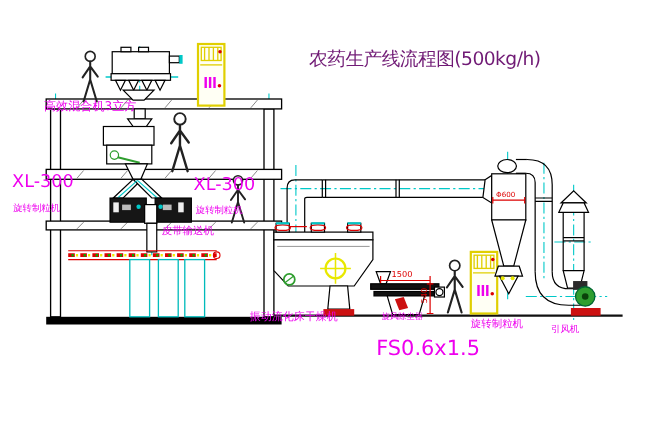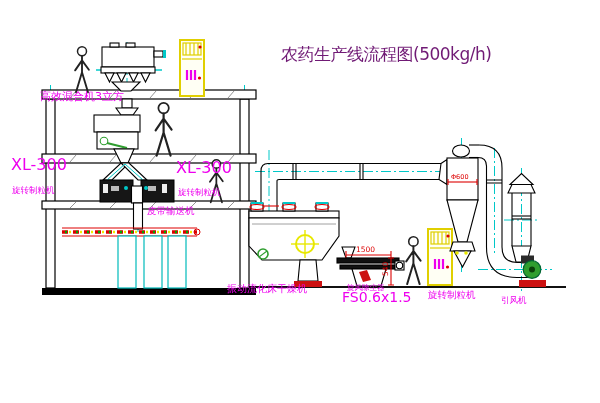--- a/index.html
+++ b/index.html
@@ -240,17 +240,17 @@
 
   <div class="title" style="left:281px;top:46px;font-size:17px">农药生产线流程图(500kg/h)</div>
   <div class="lbl" style="left:40px;top:91px;font-size:11px">高效混合机3立方</div>
   <div class="lbl" style="left:11px;top:157px;font-size:16px">XL-300</div>
   <div class="lbl" style="left:12px;top:186px;font-size:8.5px">旋转制粒机</div>
   <div class="lbl" style="left:176px;top:160px;font-size:16px">XL-300</div>
   <div class="lbl" style="left:178px;top:188px;font-size:8.5px">旋转制粒机</div>
   <div class="lbl" style="left:147px;top:206px;font-size:9.5px">皮带输送机</div>
   <div class="lbl" style="left:227px;top:284px;font-size:10px">振动流化床干燥机</div>
   <div class="lbl" style="left:347px;top:284px;font-size:7.5px">旋风除尘器</div>
-  <div class="lbl" style="left:342px;top:290px;font-size:14px">FS0.6x1.5</div>
+  <div class="lbl" style="left:342px;top:308px;font-size:19px">FS0.6x1.5</div>
   <div class="lbl" style="left:428px;top:290px;font-size:9.5px">旋转制粒机</div>
   <div class="lbl" style="left:501px;top:296px;font-size:8.5px">引风机</div>
 
 </div>
 
 </body></html>

